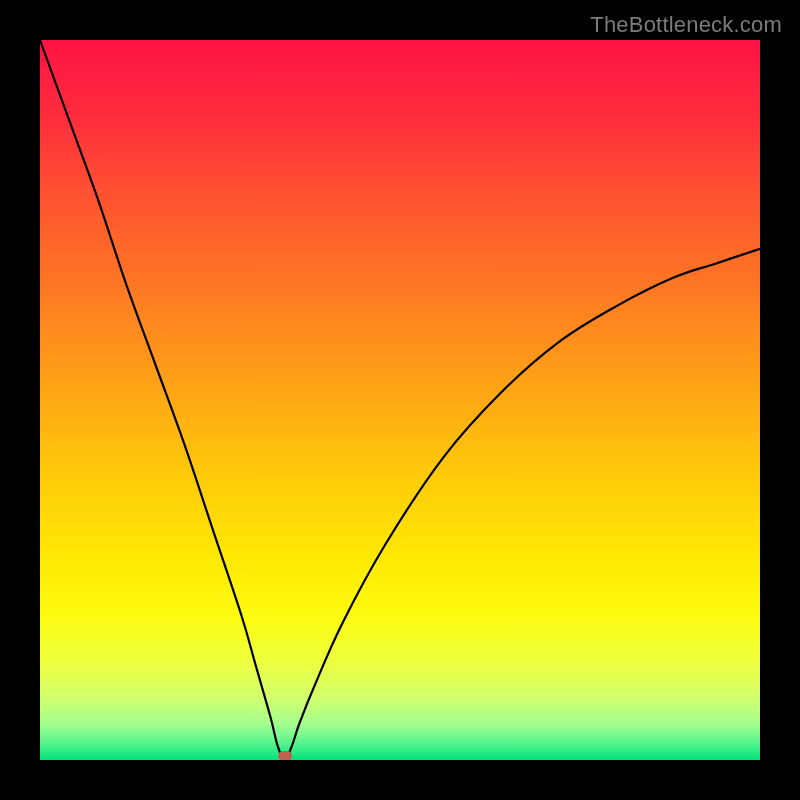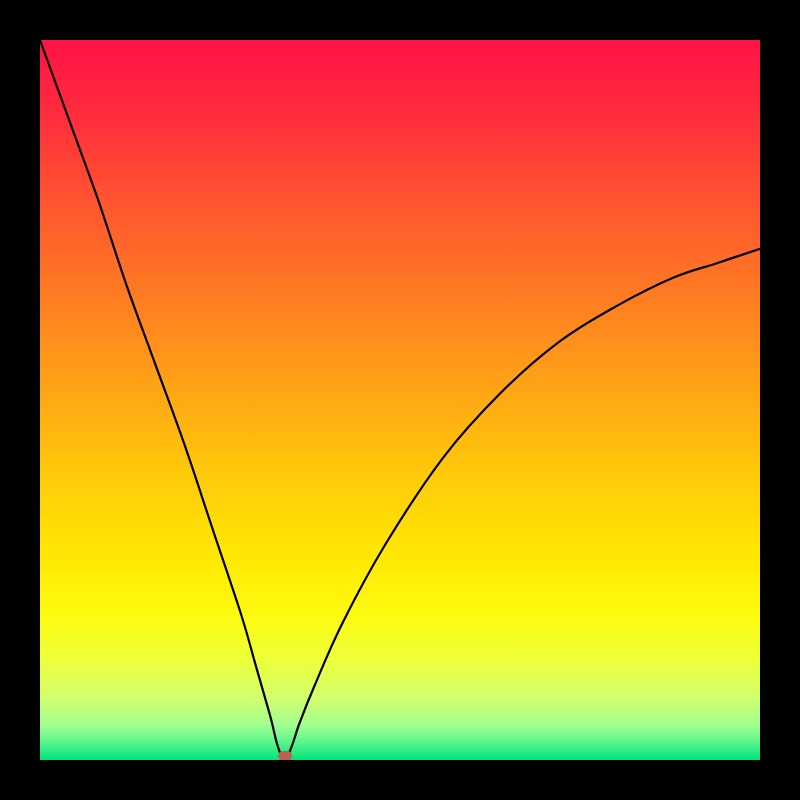--- a/index.html
+++ b/index.html
@@ -57,20 +57,21 @@
     font-size: 22px;
     font-family: Arial, Helvetica, sans-serif;
     letter-spacing: 0.2px;
   }
 </style>
 </head>
 <body>
 
 <div class="frame">
 
+  <div class="watermark">TheBottleneck.com</div>
 
   <div class="plot-area">
 
     <svg class="gradient" viewBox="0 0 720 720" preserveAspectRatio="none">
       <defs>
         <linearGradient id="bg-grad" x1="0" y1="0" x2="0" y2="1">
             <stop offset="0%" stop-color="#ff1345"></stop>
             <stop offset="10%" stop-color="#ff2b3d"></stop>
             <stop offset="22%" stop-color="#ff5330"></stop>
             <stop offset="35%" stop-color="#ff7a23"></stop>

